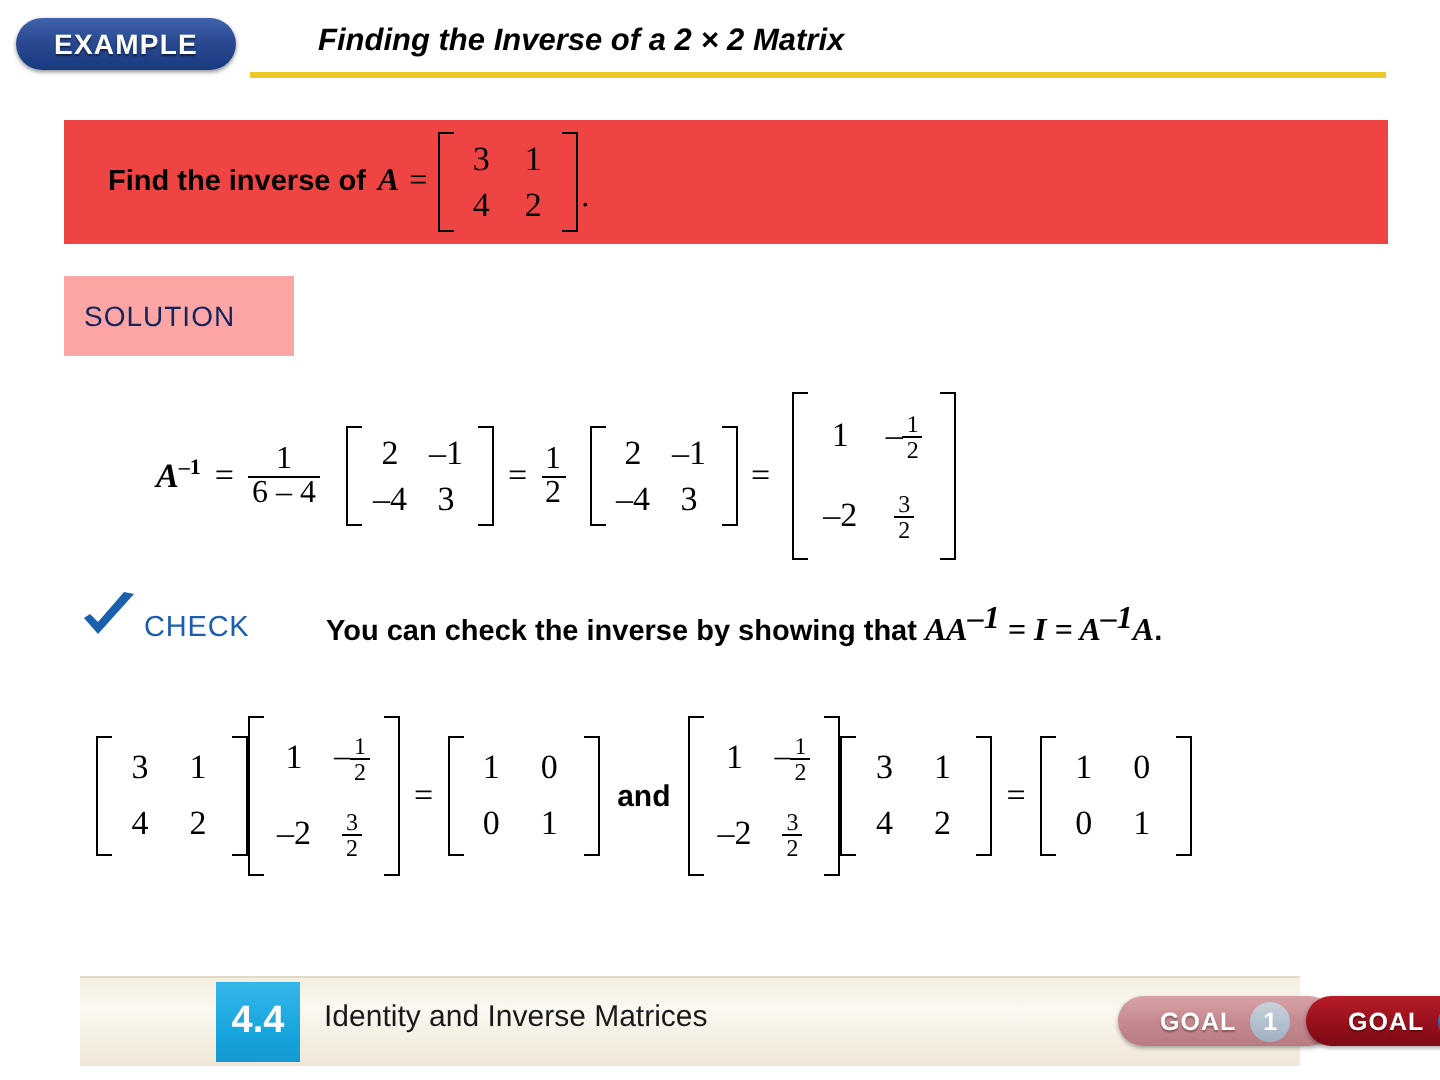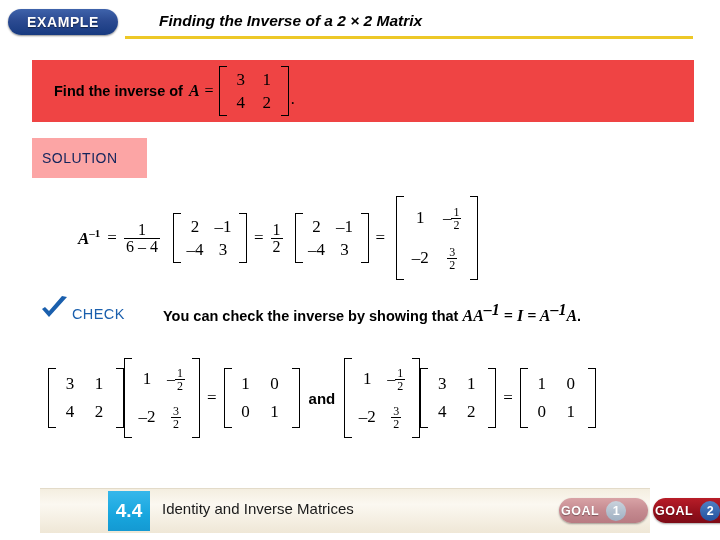--- a/index.html
+++ b/index.html
@@ -119,21 +119,21 @@
     background:linear-gradient(to bottom,#36b7ea 0%,#17a6de 60%,#1499d2 100%);
     display:flex;align-items:center;justify-content:center;
   }
   #sec-num span{color:#fff;font-weight:bold;font-size:19px;}
   #sec-title{
     position:absolute;left:122px;top:11px;
     font-size:15px;font-weight:normal;color:#1a1a1a;
   }
   .goal{
     position:absolute;top:9px;height:25px;border-radius:13px;
-    display:flex;align-items:center;padding-left:2px;padding-right:3px;
+    display:flex;align-items:center;padding-left:21px;padding-right:3px;
     box-shadow:0 1px 2px rgba(0,0,0,.35);
   }
   .goal .glabel{
     color:#fff;font-weight:bold;font-size:12.5px;letter-spacing:.5px;
     text-shadow:0 1px 1px rgba(0,0,0,.35);
   }
   .goal .gnum{
     width:20px;height:20px;border-radius:50%;margin-left:7px;
     display:flex;align-items:center;justify-content:center;
     color:#fff;font-weight:bold;font-size:12.5px;

